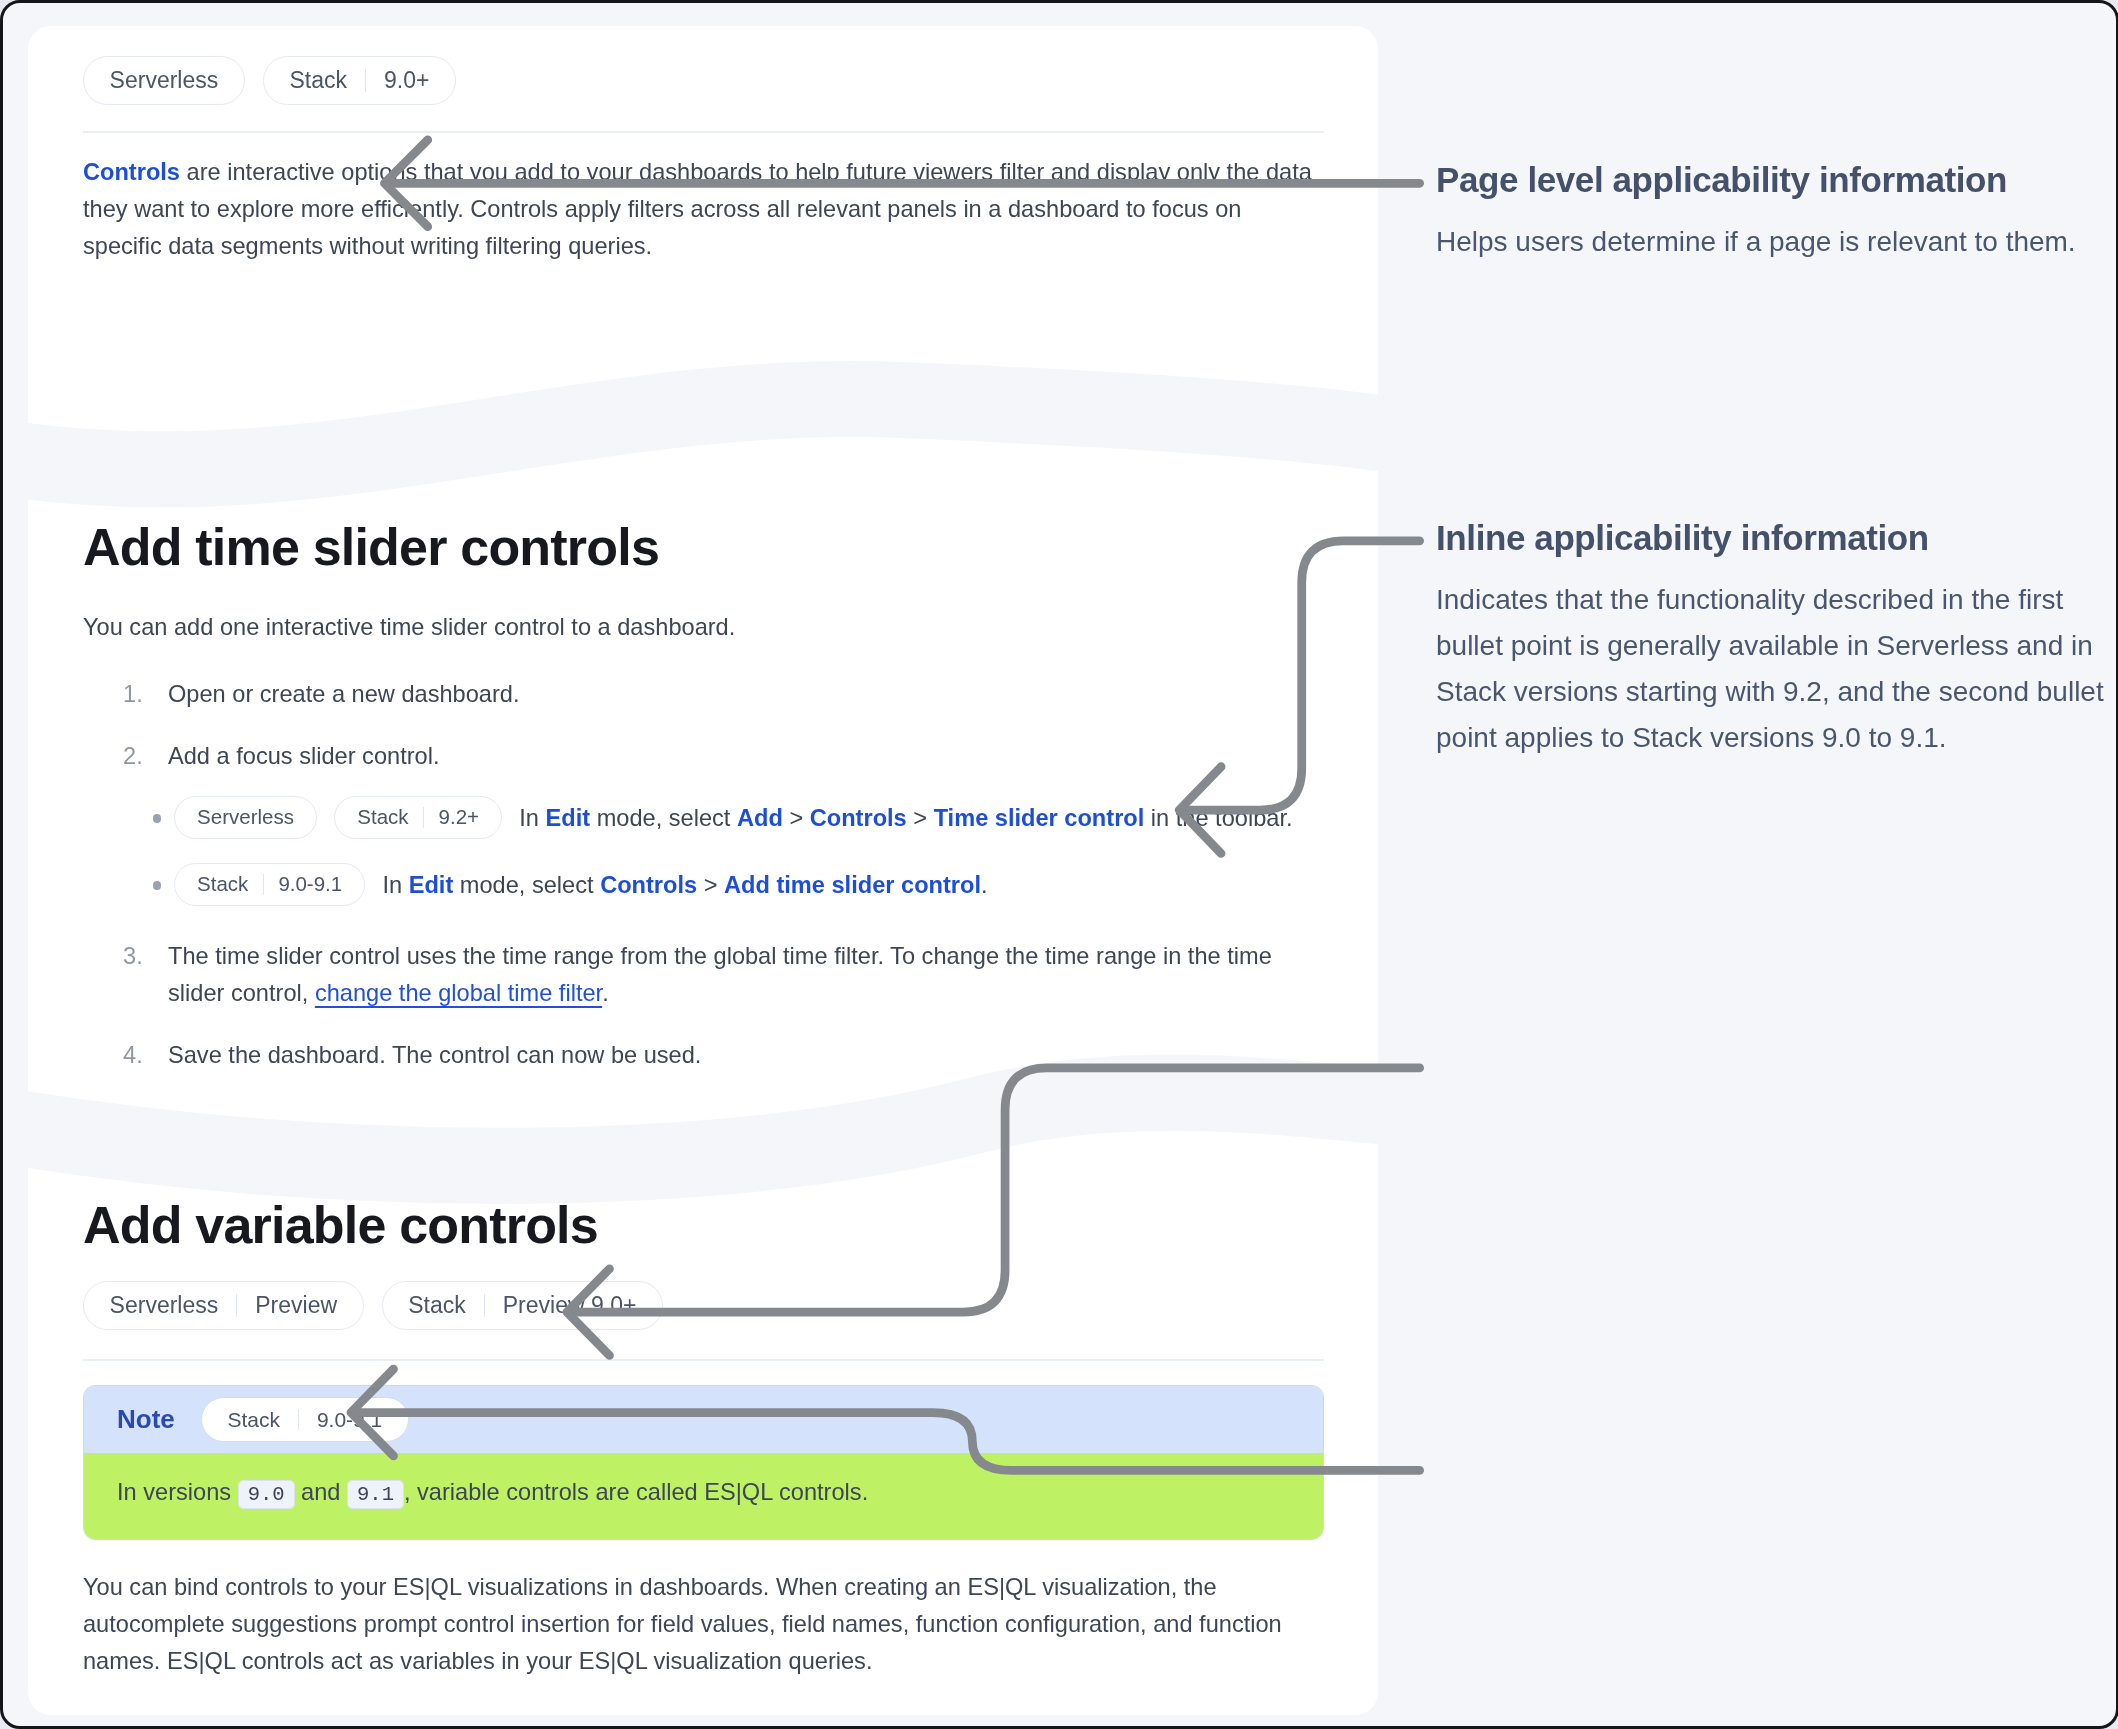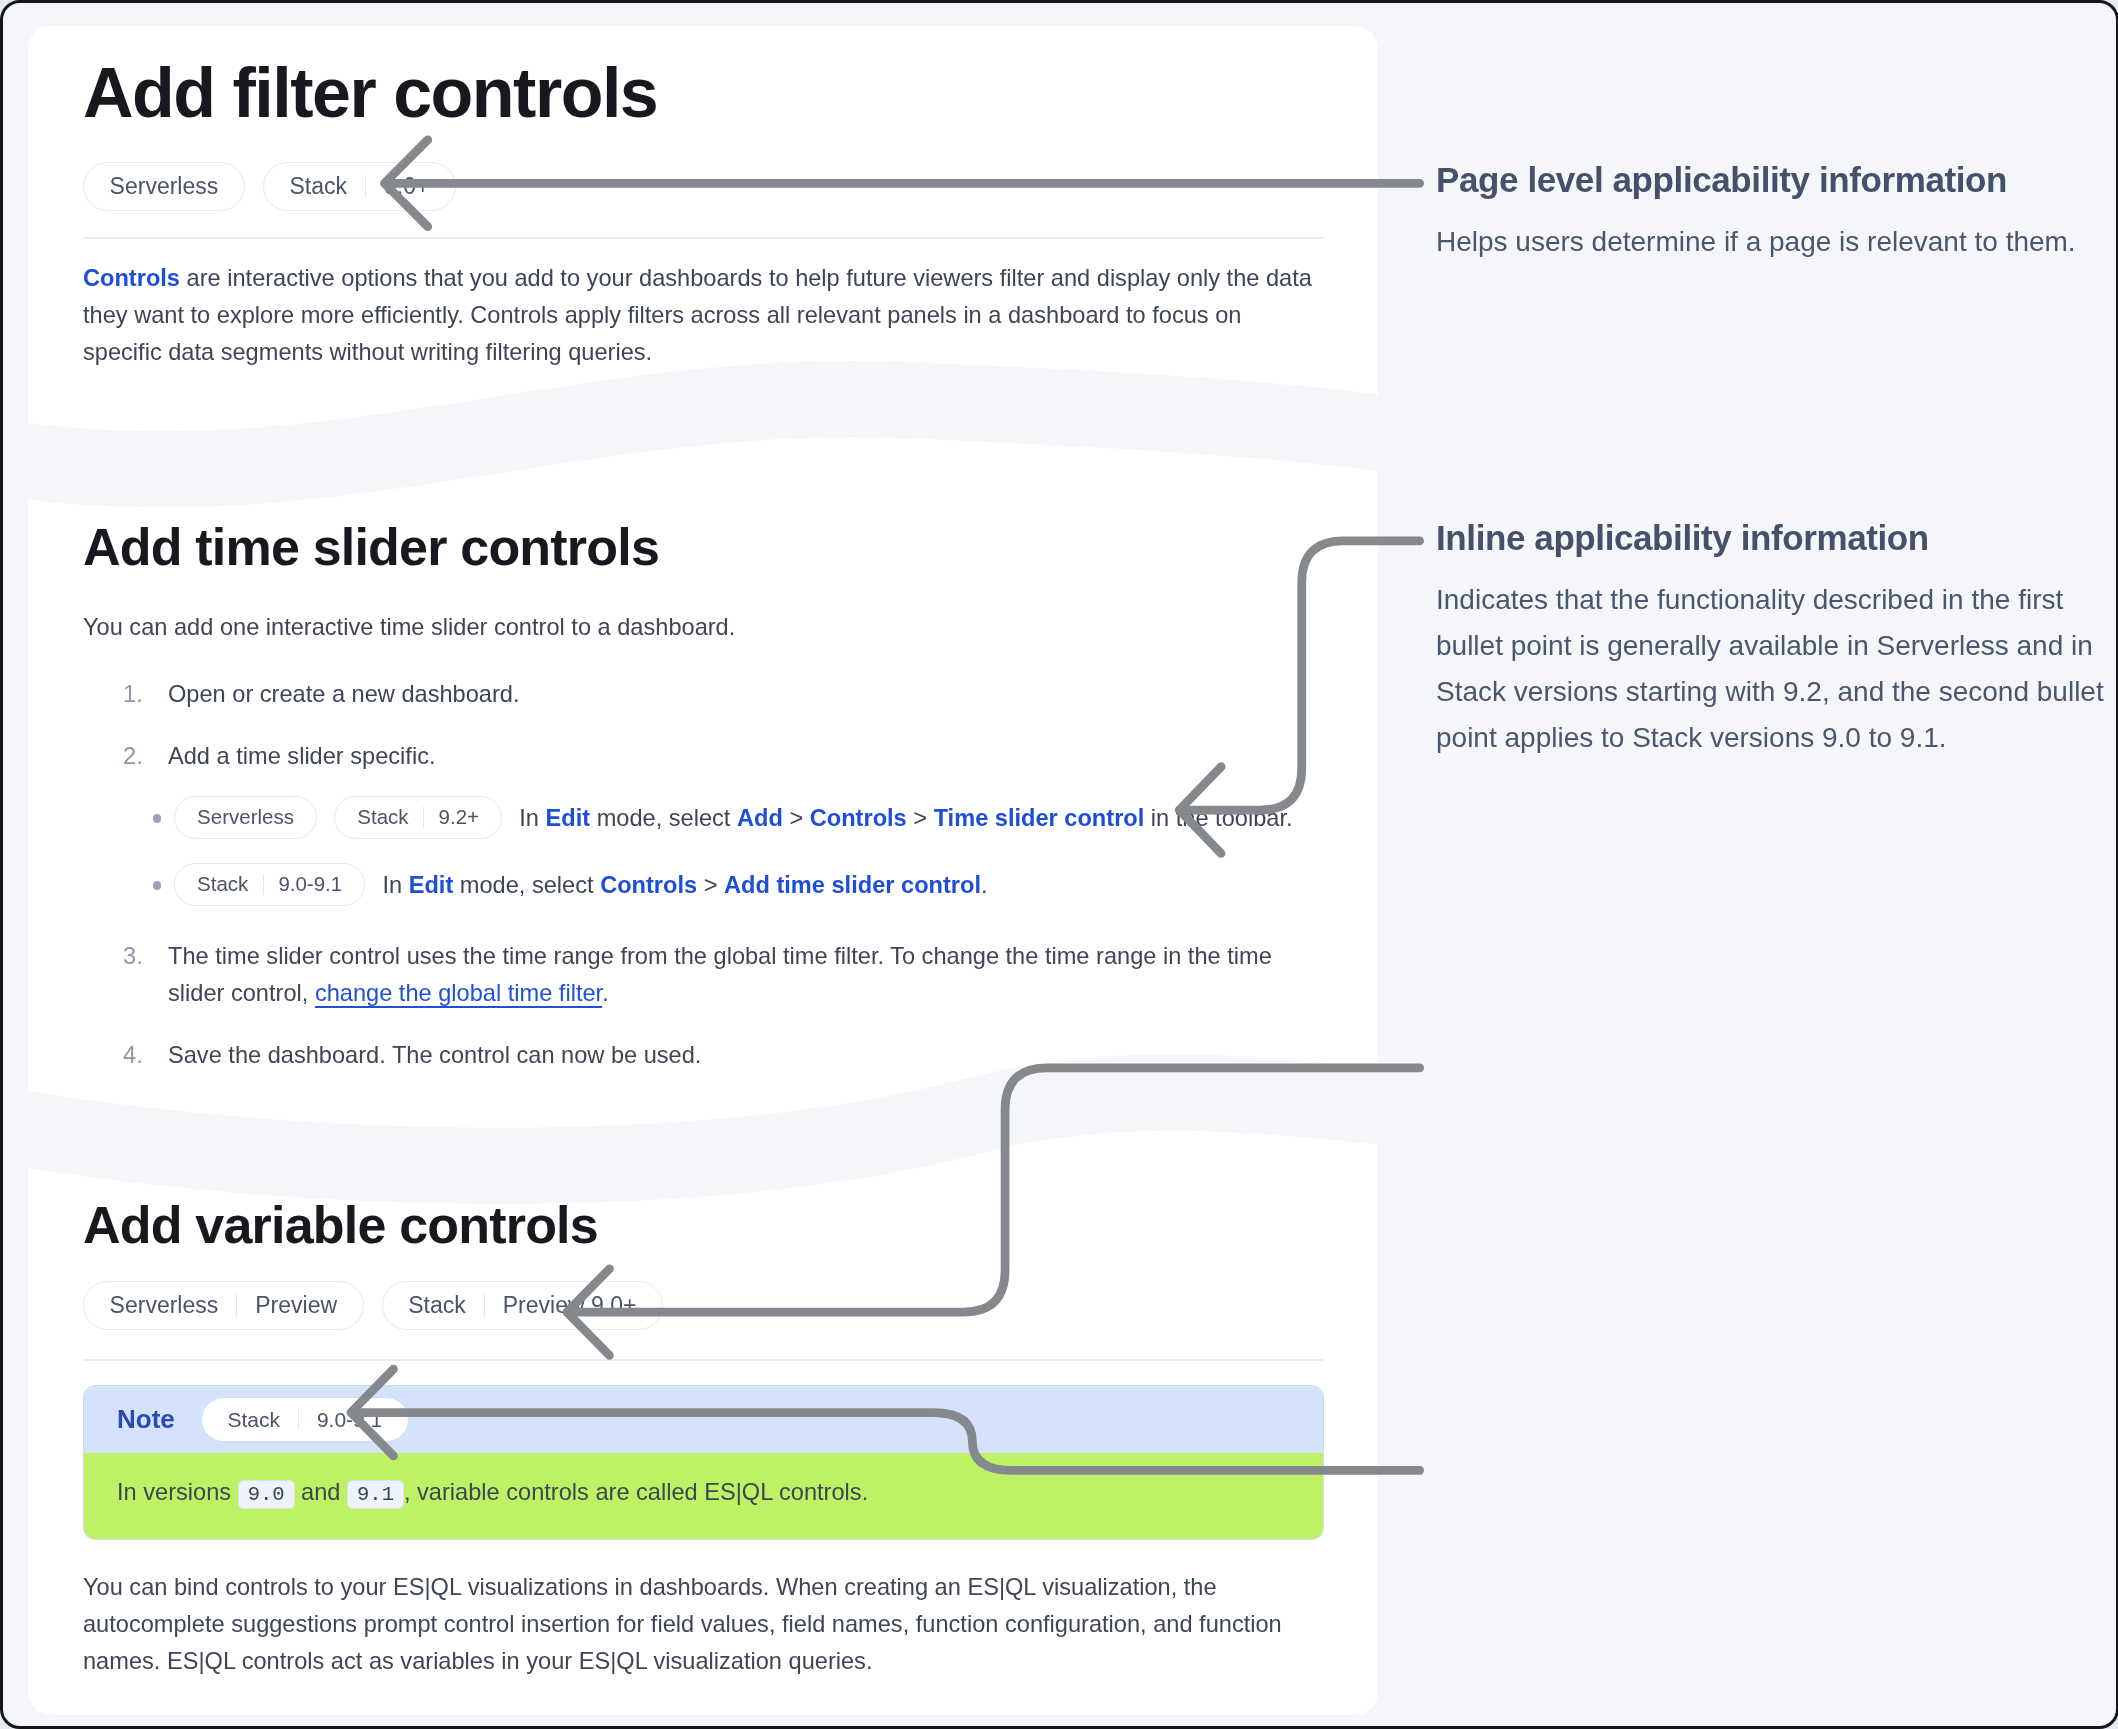--- a/index.html
+++ b/index.html
@@ -55,41 +55,40 @@
   #overlay{position:absolute;left:0;top:0;width:2119px;height:1729px;pointer-events:none;z-index:6;}
 </style>
 </head>
 <body>
 
 <div id="page">
 
   <div id="doc-col">
 
     <div class="sec" id="sec1">
-      <h1 class="card-title">Add filter controls</h1>
       <div class="badge-row">
         <span class="badge">
           <span class="seg">Serverless</span>
         </span>
         <span class="badge">
           <span class="seg">Stack</span>
           <span class="seg">9.0+</span>
         </span>
       </div>
       <hr class="rule">
       <p class="body"><strong>Controls</strong><span> are interactive options that you add to your dashboards to help future viewers filter and display only the data they want to explore more efficiently. Controls apply filters across all relevant panels in a dashboard to focus on specific data segments without writing filtering queries.</span></p>
     </div>
 
     <div class="sec" id="sec2">
       <h2 class="card-title">Add time slider controls</h2>
       <p class="body" style="margin-top:33px">You can add one interactive time slider control to a dashboard.</p>
       <ol class="steps">
         <li><span>Open or create a new dashboard.</span></li>
         <li style="margin-bottom:30px">
-          <span>Add a time slider specific.</span>
+          <span>Add a focus slider control.</span>
           <ul class="subs">
             <li>
               <span class="badge small">
                 <span class="seg">Serverless</span>
               </span>
               <span class="badge small">
                 <span class="seg">Stack</span>
                 <span class="seg">9.2+</span>
               </span>
               <span>In </span><strong>Edit</strong><span> mode, select </span><strong>Add</strong><span> &gt; </span><strong>Controls</strong><span> &gt; </span><strong>Time slider control</strong><span> in the toolbar.</span>

